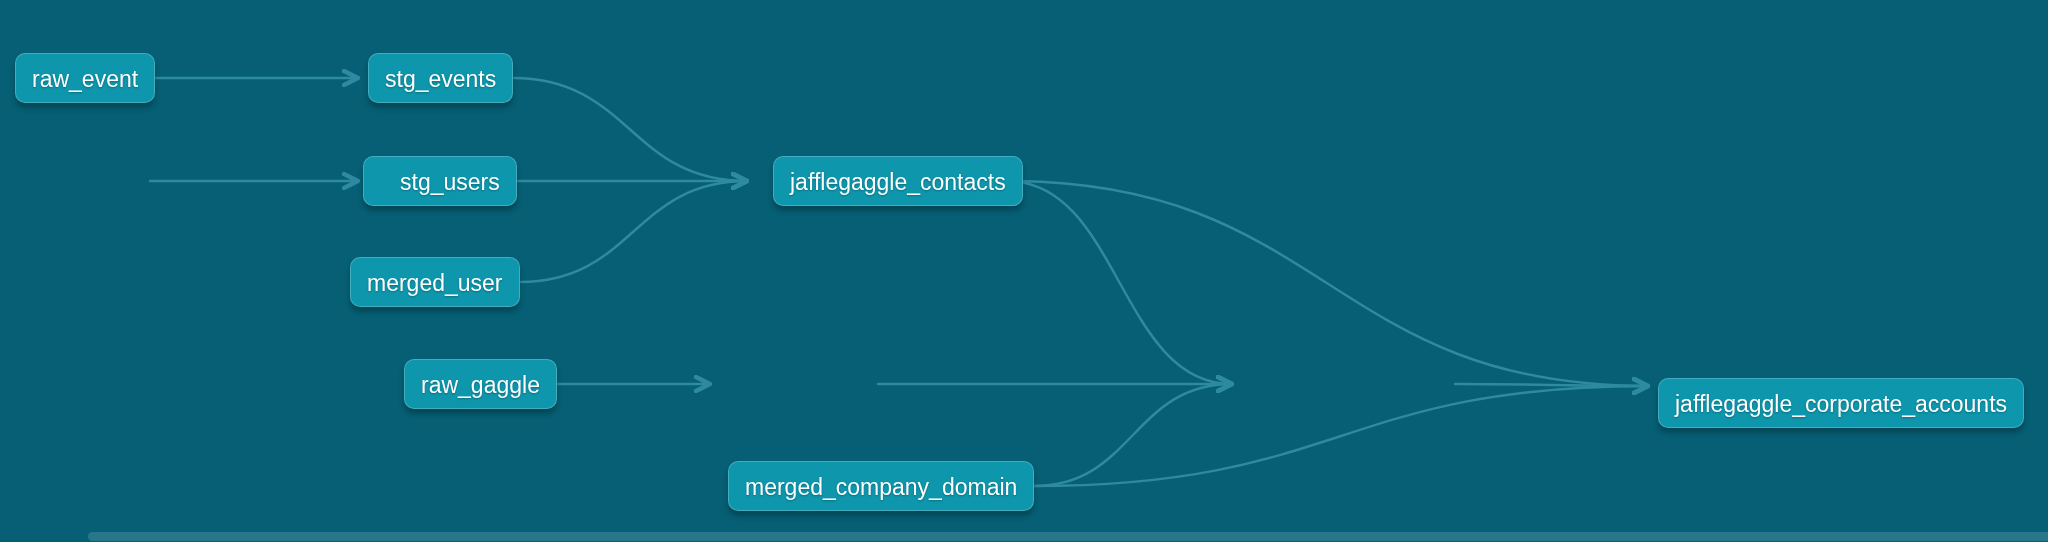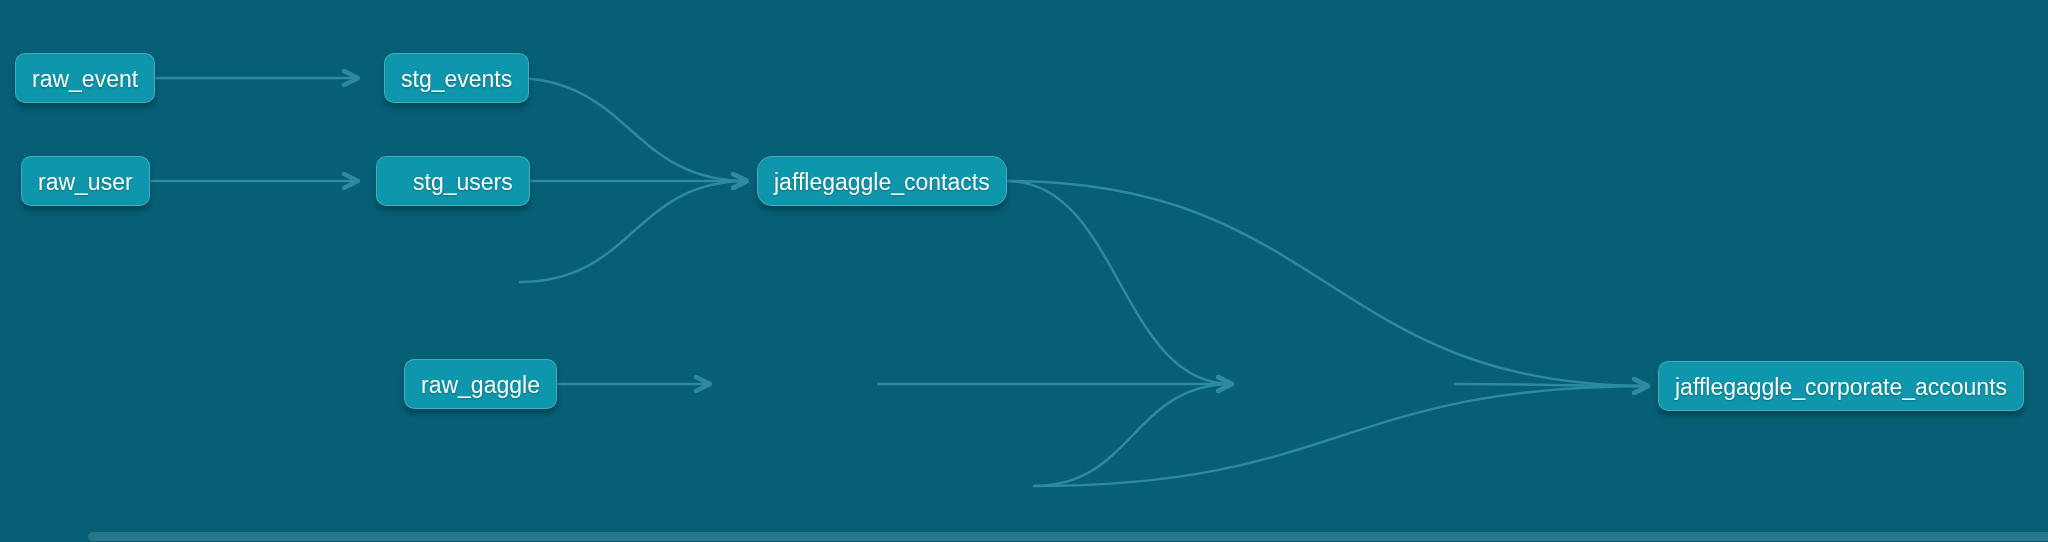--- a/index.html
+++ b/index.html
@@ -69,21 +69,22 @@
       <path d="M513,384 C611.5,384 611.5,384 710,384" marker-end="url(#arrow)"></path>
       <path d="M878,384 C1055,384 1055,384 1232,384" marker-end="url(#arrow)"></path>
       <path d="M1007,181 C1119.5,181 1119.5,384 1232,384" marker-end="url(#arrow)"></path>
       <path d="M1034,486 C1133,486 1133,384 1232,384" marker-end="url(#arrow)"></path>
       <path d="M1455,384 C1551.5,384 1551.5,386 1648,386" marker-end="url(#arrow)"></path>
       <path d="M1007,181 C1327.5,181 1327.5,386 1648,386" marker-end="url(#arrow)"></path>
       <path d="M1034,486 C1341,486 1341,386 1648,386" marker-end="url(#arrow)"></path>
     </svg>
   <div class="nodes">
       <div class="node" style="left: 15px; top: 53px;"><span>raw_event</span></div>
-      <div class="node" style="left: 368px; top: 53px; margin-left: 16px;"><span>stg_events</span></div>
-      <div class="node" style="left: 21px; top: 156px;"><span>raw_user</span></div>
-      <div class="node" style="left: 376px; top: 156px; padding-left: 36px;"><span>stg_users</span></div>
-      <div class="node" style="left: 757px; top: 156px; border-radius: 15px;"><span>jafflegaggle_contacts</span></div>
+      <div class="node" style="left: 368px; top: 53px;"><span>stg_events</span></div>
+      <div class="node" style="left: 363px; top: 156px; padding-left: 36px;"><span>stg_users</span></div>
+      <div class="node" style="left: 350px; top: 257px;"><span>merged_user</span></div>
+      <div class="node" style="left: 773px; top: 156px;"><span>jafflegaggle_contacts</span></div>
       <div class="node" style="left: 360px; top: 359px; margin-left: 44px;"><span>raw_gaggle</span></div>
-      <div class="node" style="left: 1658px; top: 361px;"><span>jafflegaggle_corporate_accounts</span></div>
+      <div class="node" style="left: 728px; top: 461px;"><span>merged_company_domain</span></div>
+      <div class="node" style="left: 1658px; top: 378px;"><span>jafflegaggle_corporate_accounts</span></div>
     </div>
   <div class="hscrollbar"></div>
 </div>
 
 </body></html>

